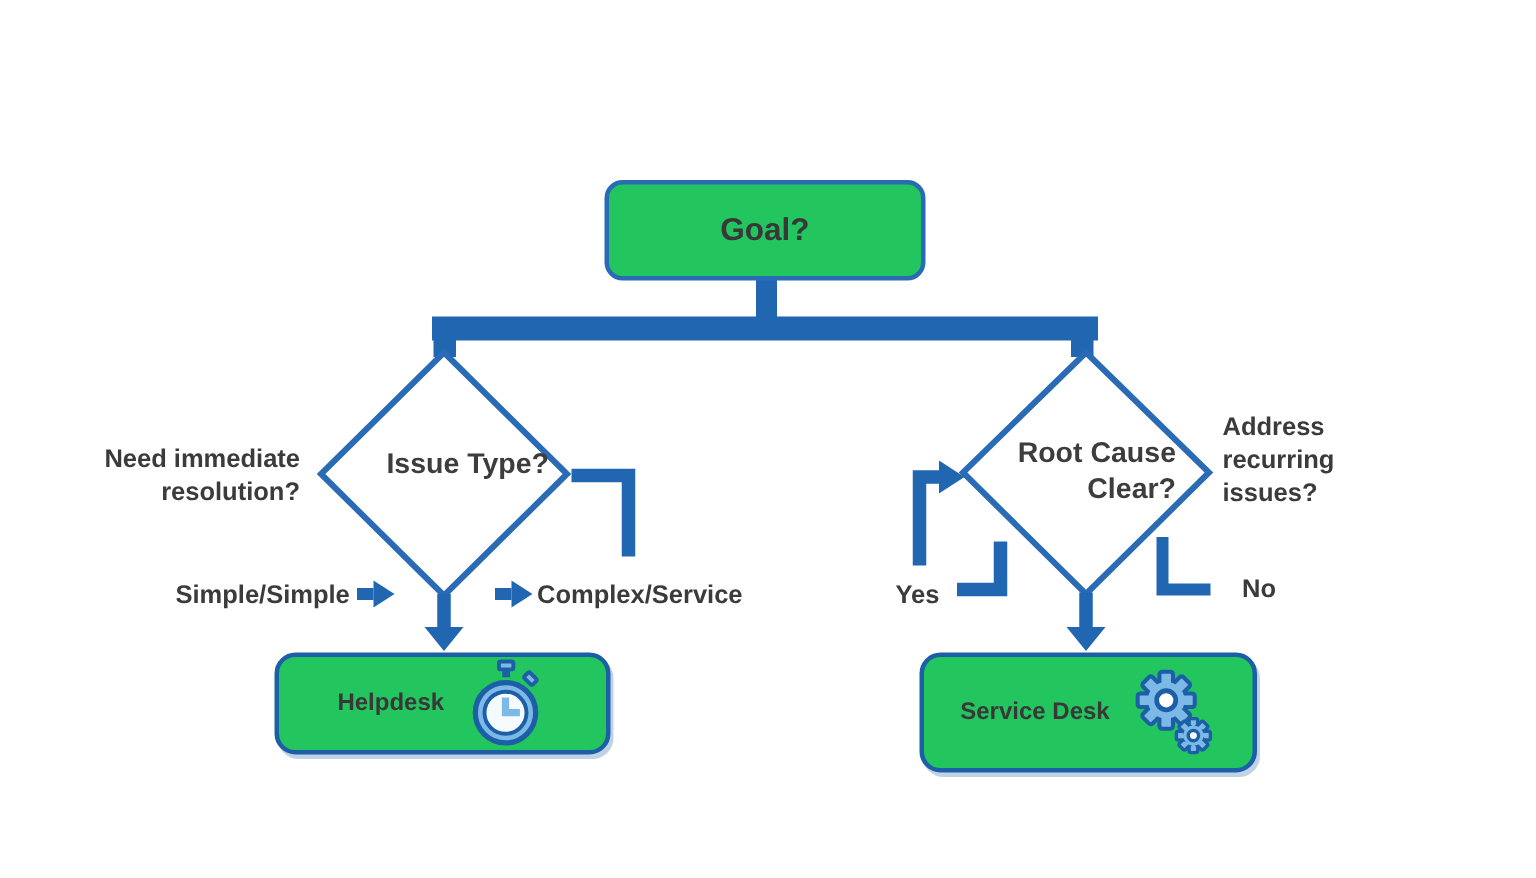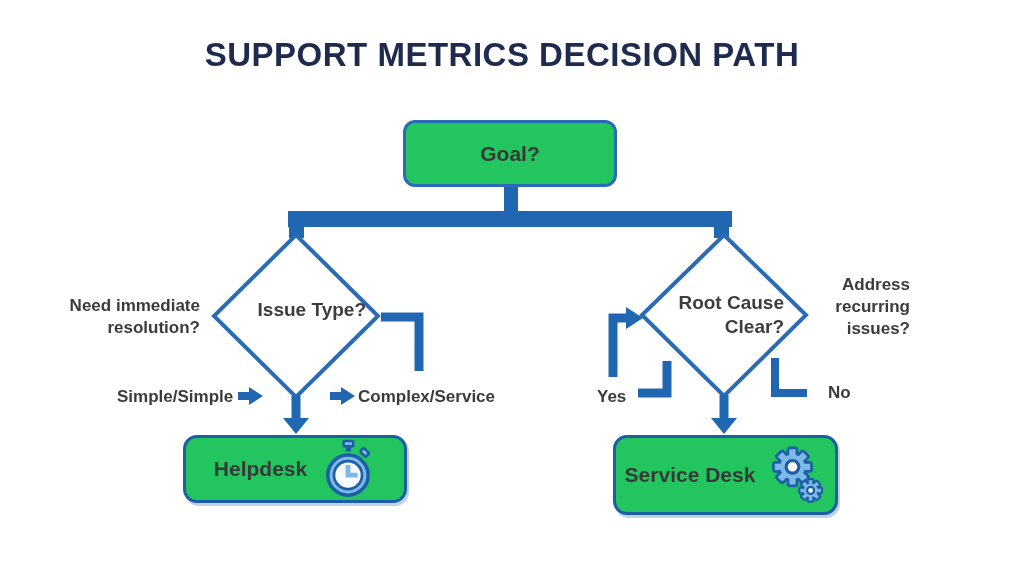--- a/index.html
+++ b/index.html
@@ -51,21 +51,21 @@
     left: 403px; top: 120px;
     width: 214px; height: 67px;
     font-size: 21px;
   }
 
   .terminal-box {
     border: 3.5px solid #1d5fa7;
     border-radius: 14px;
     box-shadow: 2px 3px 0 rgba(29, 95, 167, 0.28);
     gap: 13px;
-    font-size: 21px;
+    font-size: 16px;
   }
 
   .helpdesk-box  { left: 183px; top: 435px; width: 224px; height: 68px; }
   .service-box   { left: 613px; top: 435px; width: 225px; height: 80px; }
 
   .diamond-label {
     position: absolute;
     text-align: right;
     font-weight: bold;
     font-size: 19px;
@@ -78,34 +78,33 @@
 
   .annotation {
     position: absolute;
     font-weight: bold;
     font-size: 17px;
     color: #3b3b3b;
     line-height: 1.3;
     z-index: 2;
   }
   .need-label    { left: 50px;  top: 295px; width: 150px; text-align: right; }
-  .address-label { left: 815px; top: 274px; width: 95px;  text-align: right; }
+  .address-label { left: 815px; top: 274px; width: 95px;  text-align: left; }
   .su-label      { left: 117px; top: 386px; }
   .cc-label      { left: 358px; top: 386px; }
   .yes-label     { left: 597px; top: 386px; }
   .no-label      { left: 812px; top: 382px; margin-left: 16px; }
 
   .node-icon { flex: 0 0 auto; }
 </style>
 </head>
 <body>
 
 <div class="canvas">
 
-  <div class="title">SUPPORT METRICS DECISION PATH</div>
 
   <svg class="connector-layer" width="1024" height="585" viewBox="0 0 1024 585">
 
     <rect x="504" y="186" width="14" height="27" fill="#2166b1"></rect>
 
     <rect x="288" y="211" width="444" height="16" fill="#2166b1"></rect>
 
     <rect x="289" y="226" width="15" height="12" fill="#2166b1"></rect>
     <rect x="714" y="226" width="15" height="12" fill="#2166b1"></rect>
 

